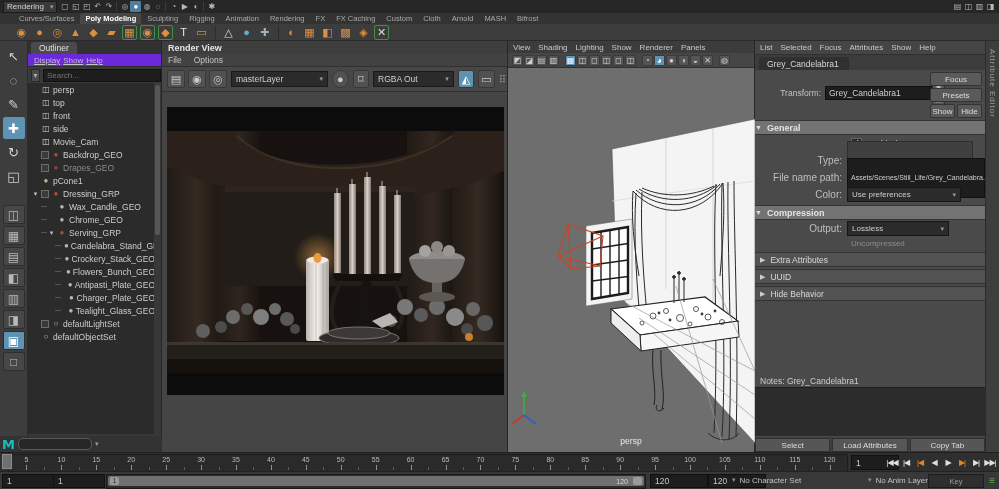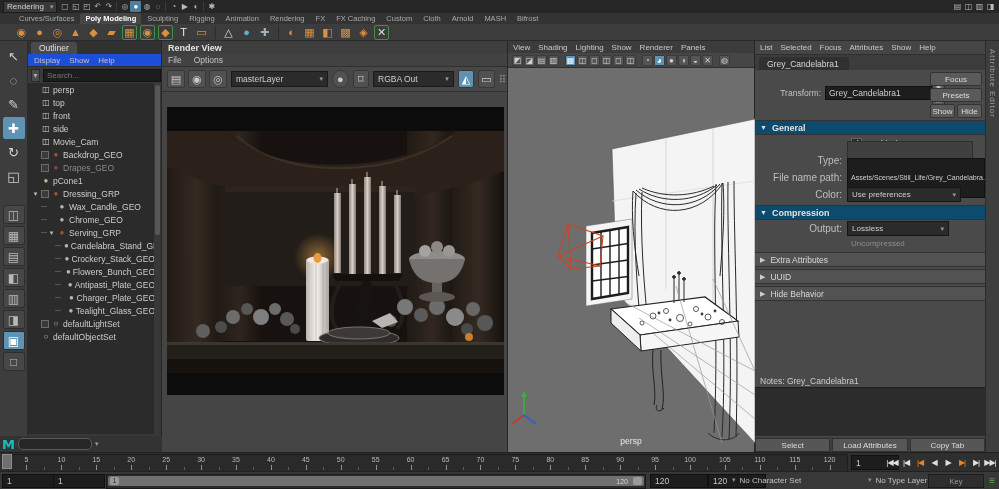--- a/index.html
+++ b/index.html
@@ -35,21 +35,21 @@
   .tool{width:22px;height:22px;display:flex;align-items:center;justify-content:center;font-size:13px;color:#cfcfcf;border-radius:2px;}
   .tool.act{background:#5f93b4;color:#fff;}
   .tb-spacer{height:14px;}
   .lay{width:20px;height:17px;display:flex;align-items:center;justify-content:center;font-size:12px;color:#b9b9b9;border:1px solid #2e2e2e;background:#474747;border-radius:2px;}
   .lay.act{background:#5f93b4;color:#fff;}
 
   
   .outliner{left:28px;top:0;width:134px;height:411px;background:#383838;border-right:1px solid #262626;box-sizing:border-box;}
   .ol-tabrow{height:13px;background:#313131;display:flex;}
   .ol-tab{background:#4a4a4a;color:#e0e0e0;font-size:8.5px;padding:1px 8px 0 8px;border-radius:3px 3px 0 0;margin:1px 0 0 3px;}
-  .ol-menus{height:12px;display:flex;gap:9px;align-items:center;padding-left:6px;font-size:8px;color:#c2c2c2;background:#1d4ed8;border-bottom:1px solid #2d2d2d;}
+  .ol-menus{height:12px;display:flex;gap:3px;align-items:center;padding-left:6px;font-size:8px;color:#c2c2c2;background:#6d28d9;border-bottom:1px solid #2d2d2d;text-decoration:underline;}
   .ol-search{height:15px;display:flex;align-items:center;gap:3px;padding:1px 3px;background:#3a3a3a;}
   .ol-filter{width:11px;height:11px;background:#4a4a4a;border:1px solid #2a2a2a;color:#aaa;font-size:7px;display:flex;align-items:center;justify-content:center;}
   .ol-input{flex:1;height:11px;background:#1d1d1d;border:1px solid #111;color:#bbb;font-size:8px;padding:0 3px;font-family:inherit;}
   .ol-list{position:absolute;left:0;top:42px;width:127px;bottom:18px;background:#2b2b2b;overflow:hidden;}
   .ol-scroll{position:absolute;right:0;top:42px;width:7px;bottom:18px;background:#383838;}
   .ol-thumb{position:absolute;left:1px;top:2px;width:5px;height:150px;background:#575757;border-radius:2px;}
   .orow{display:flex;align-items:center;height:13px;gap:2px;padding-left:4px;}
   .orow.d1{padding-left:20px;}
   .orow.d2{padding-left:34px;}
   .orow .exp{width:7px;font-size:7px;color:#bbb;text-align:center;}
@@ -96,21 +96,21 @@
   .ae-tabbar{height:15px;background:#3c3c3c;display:flex;align-items:flex-end;}
   .ae-tab{background:#303030;color:#d8d8d8;font-size:8.5px;padding:2px 10px 1px 8px;margin-left:4px;border-radius:3px 3px 0 0;}
   .ae-namerow{height:48px;position:relative;background:#4a4a4a;}
   .ae-nlabel{position:absolute;left:0;top:18px;width:66px;text-align:right;font-size:8.5px;color:#c2c2c2;}
   .ae-nfield{position:absolute;left:70px;top:16px;width:102px;height:12px;background:#1d1d1d;border:1px solid #111;color:#cfcfcf;font-size:8.5px;display:flex;align-items:center;padding-left:3px;}
   .ae-mini{position:absolute;width:11px;height:10px;background:#555;border:1px solid #333;color:#bbb;font-size:7px;display:flex;align-items:center;justify-content:center;}
   .ae-btncol{position:absolute;right:3px;top:2px;width:52px;display:flex;flex-direction:column;gap:2px;}
   .ae-btn{height:12px;background:#5a5a5a;border:1px solid #333;color:#ddd;font-size:8px;display:flex;align-items:center;justify-content:center;border-radius:2px;}
   .ae-btnhalf{display:flex;gap:2px;}
   .ae-btnhalf .ae-btn{flex:1;}
-  .sec-h{height:13px;background:#0c4a6e;border:1px solid #333;border-left:none;border-right:none;display:flex;align-items:center;gap:5px;padding-left:5px;margin-top:2px;}
+  .sec-h{height:13px;background:#737373;border:1px solid #333;border-left:none;border-right:none;display:flex;align-items:center;gap:5px;margin-top:2px;}
   .sec-h .arr{font-size:7px;color:#ddd;}
   .sec-h .t{font-size:9px;color:#e3e3e3;font-weight:bold;}
   .fr{height:17px;display:flex;align-items:center;}
   .fr .lbl{width:92px;text-align:right;font-size:10px;color:#bfbfbf;padding-right:5px;box-sizing:border-box;}
   .fr .fld{height:12px;background:#1d1d1d;border:1px solid #111;color:#cfcfcf;font-size:8px;display:flex;align-items:center;padding:13px 3px;}
   .fr .fld.dim{background:#404040;color:#9c9c9c;border-color:#2e2e2e;}
   .fr .chk{width:9px;height:9px;background:#2b2b2b;border:1px solid #666;color:#e8e8e8;font-size:8px;line-height:8px;text-align:center;margin-right:4px;}
   .fr .chklbl{font-size:8.5px;color:#dedede;}
   .fr .ddn{height:13px;background:#2b2b2b;border:1px solid #161616;color:#cfcfcf;font-size:8px;display:flex;align-items:center;justify-content:space-between;padding:0 4px;}
   .fr .ddn .caret{font-size:7px;color:#999;margin-left:6px;}
@@ -808,19 +808,19 @@
       </div>
     </div>
     <div class="rb-fld" style="left:650px;width:52px">120</div>
     <div class="rb-fld" style="left:708px;width:52px">120</div>
     <div class="rb-ddn" style="left:732px">
       <span class="caret">▾</span>
       <span>No Character Set</span>
     </div>
     <div class="rb-ddn" style="left:868px">
       <span class="caret">▾</span>
-      <span>No Type Layer</span>
+      <span>No Anim Layer</span>
     </div>
     <div class="rb-key" style="left:928px">Key</div>
     <span class="rb-layers">≡</span>
   </div>
 
 </div>
 
 </body></html>

